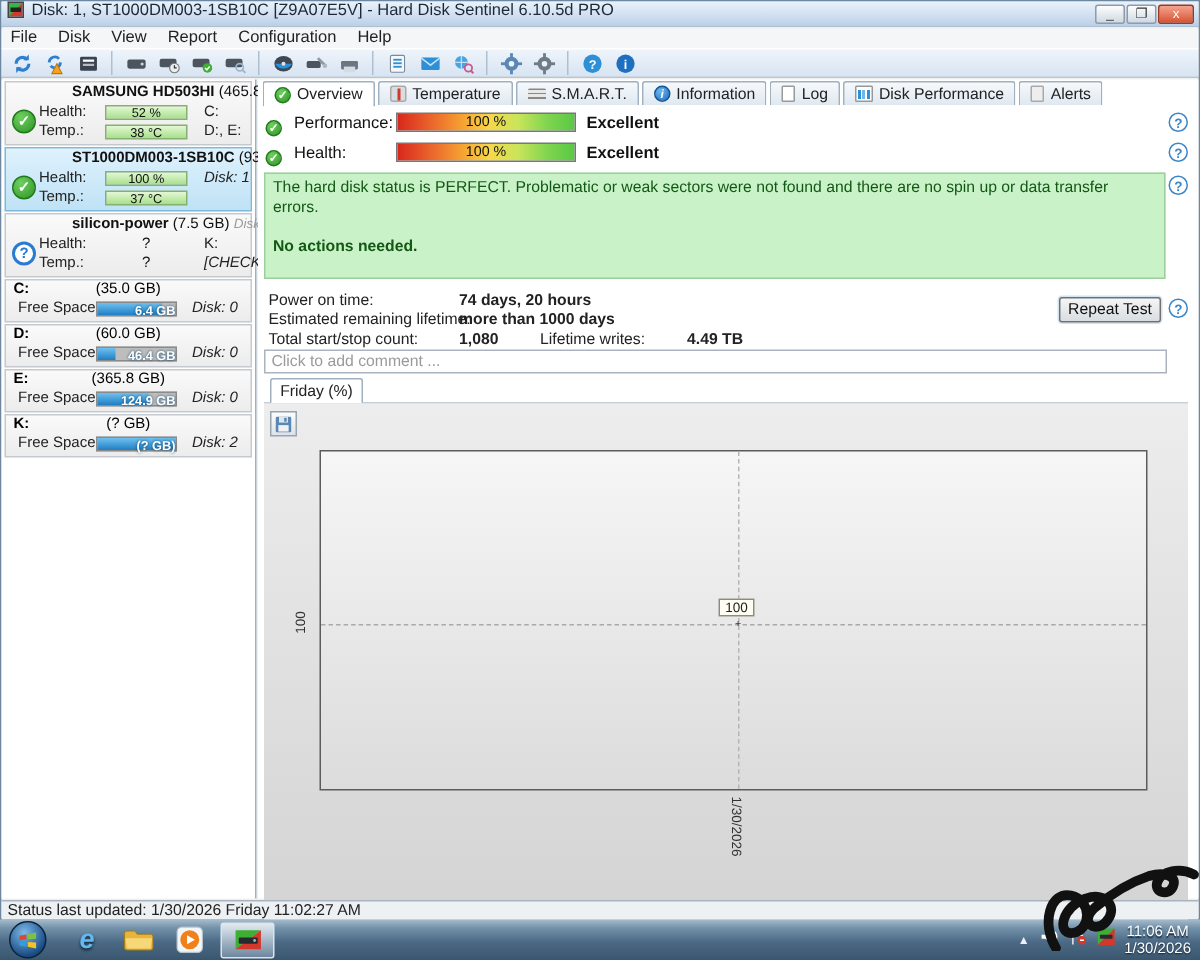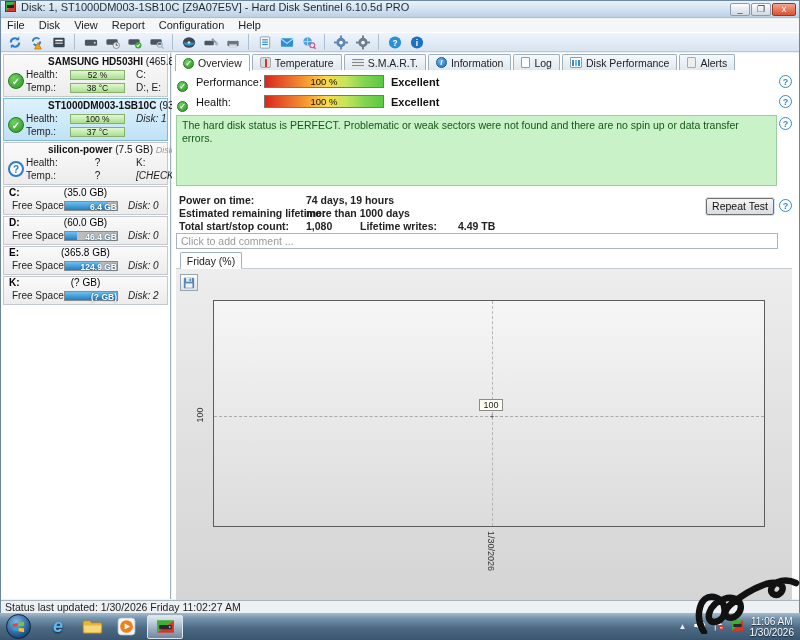--- a/index.html
+++ b/index.html
@@ -92,21 +92,21 @@
   .rating { position:absolute; left:219px; top:1px; font-size:11px; font-weight:bold; color:#111;}
   .helpico { width:13px; height:13px; border-radius:50%; border:1.5px solid #3c86c8; color:#3c86c8;
              font-size:9px; font-weight:bold; display:flex; align-items:center; justify-content:center;
              background:#fff;}
   .hcol { position:absolute; left:607px; top:0; }
 
   .statusbox { position:absolute; left:4px; top:62px; width:601px; height:71px; background:#c9f2c9;
                border:1px solid #9ccf9c; padding:3px 5px; font-size:10.5px; color:#135813; line-height:13px;}
   .statusbox .act { font-weight:bold; margin-top:13px; }
 
-  .inforow { position:absolute; font-size:10.5px; color:#222; white-space:nowrap;font-weight:bold;}
+  .inforow { position:absolute; font-size:10.5px; color:#222; white-space:nowrap;}
   .repeat-btn { position:absolute; left:534px; top:145px; width:68px; height:17px;
                 border:1px solid #707070; border-radius:2px; background:linear-gradient(#f5f5f5,#d9dde1);
                 font-size:10.5px; text-align:center; line-height:15px; color:#111;
                 box-shadow:0 0 0 1px #cfe3f5;}
   .comment { position:absolute; left:4px; top:180px; width:602px; height:16px; border:1px solid #aab4be;
              font-size:10.5px; color:#9a9a9a; padding:0 4px; font-family:"Liberation Sans",sans-serif;
              background:#fff;}
   .comment::placeholder { color:#9a9a9a; }
 
   
@@ -462,25 +462,26 @@
           <span class="lab">Health:</span>
           <span class="meter">100 %</span>
           <span class="rating">Excellent</span>
           <span class="hcol">
               <span class="helpico">?</span>
             </span>
         </div>
 
         <div class="statusbox">
           <div>The hard disk status is PERFECT. Problematic or weak sectors were not found and there are no spin up or data transfer errors.</div>
+          <div class="act">No actions needed.</div>
         </div>
         <span class="helpico" style="position:absolute;left:607px;top:64px">?</span>
 
         <span class="inforow" style="left:7px;top:141px">Power on time:</span>
-        <b class="inforow" style="left:134px;top:141px">74 days, 19 hours</b>
+        <b class="inforow" style="left:134px;top:141px">74 days, 20 hours</b>
         <span class="inforow" style="left:7px;top:154px">Estimated remaining lifetime:</span>
         <b class="inforow" style="left:134px;top:154px">more than 1000 days</b>
         <span class="inforow" style="left:7px;top:167px">Total start/stop count:</span>
         <b class="inforow" style="left:134px;top:167px">1,080</b>
         <span class="inforow" style="left:188px;top:167px">Lifetime writes:</span>
         <b class="inforow" style="left:286px;top:167px">4.49 TB</b>
 
         <span class="repeat-btn">Repeat Test</span>
         <span class="helpico" style="position:absolute;left:607px;top:146px">?</span>
 

